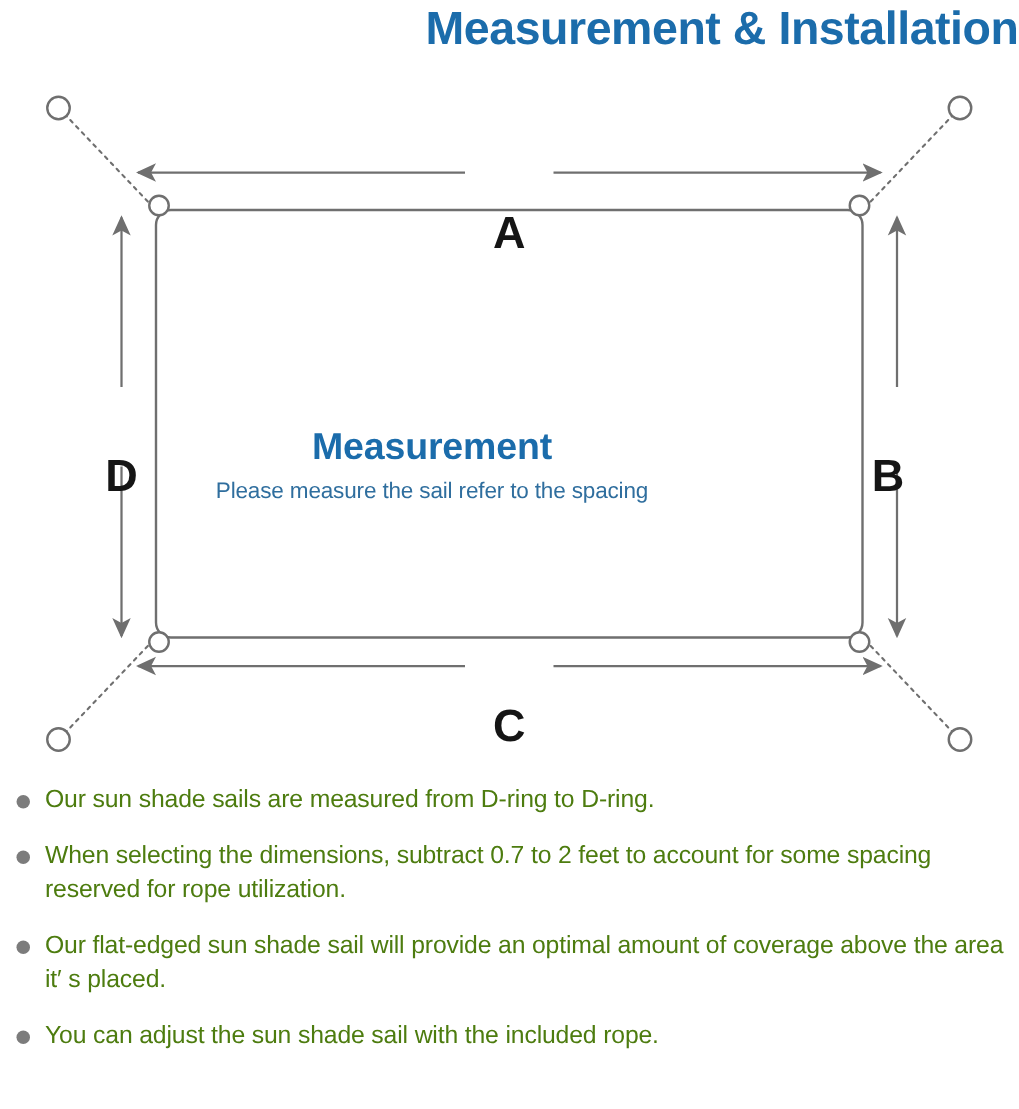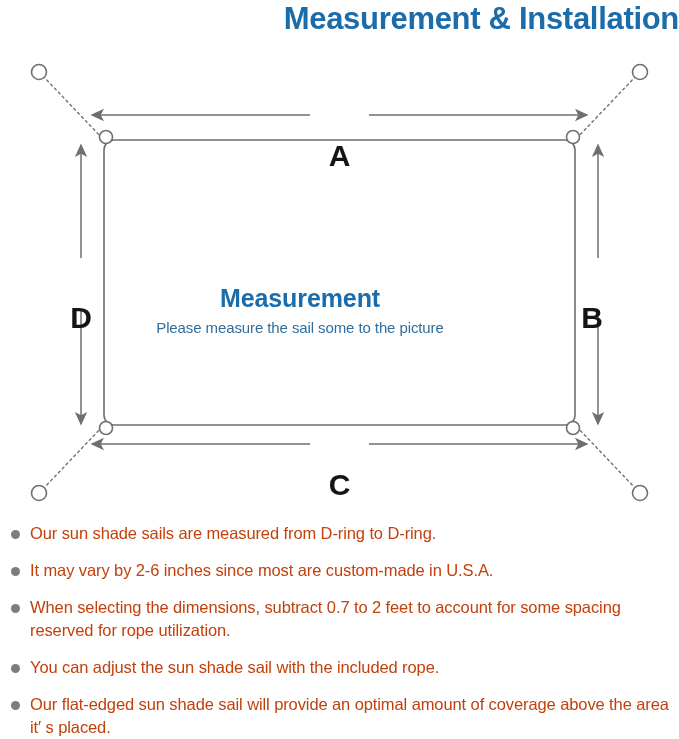--- a/index.html
+++ b/index.html
@@ -61,21 +61,21 @@
     text-align: center;
   }
   .dim-a { left: 0; top: 96px; width: 679px; }
   .dim-c { left: 0; top: 425px; width: 679px; }
   .dim-d { left: 60px; top: 258px; width: 42px; }
   .dim-b { left: 571px; top: 258px; width: 42px; }
 
   
   .center-block {
     position: absolute;
-    left: 12px;
+    left: 0;
     top: 238px;
     width: 576px;
     text-align: center;
   }
   .center-title {
     font-size: 25px;
     font-weight: bold;
     color: #1b6cab;
     line-height: 30px;
     letter-spacing: -0.1px;
@@ -95,21 +95,21 @@
     left: 0;
     top: 522px;
     width: 679px;
   }
   .note-item {
     position: relative;
     padding-left: 30px;
     margin-bottom: 14px;
     font-size: 16.5px;
     line-height: 23px;
-    color: #c2410c;
+    color: #4d7c0f;
     letter-spacing: -0.1px;
   }
   .note-item:last-child { margin-bottom: 0; }
   .note-bullet {
     position: absolute;
     left: 11px;
     top: 8px;
     width: 9px;
     height: 9px;
     border-radius: 50%;
@@ -162,40 +162,36 @@
       <line x1="598" y1="266" x2="598" y2="379" stroke="#6f6f6f" stroke-width="1.5" marker-end="url(#arrowHead)"></line>
     </svg>
 
     <div class="dim-letter dim-a">A</div>
     <div class="dim-letter dim-b">B</div>
     <div class="dim-letter dim-c">C</div>
     <div class="dim-letter dim-d">D</div>
 
     <div class="center-block">
       <div class="center-title">Measurement</div>
-      <div class="center-sub">Please measure the sail some to the picture</div>
+      <div class="center-sub">Please measure the sail refer to the spacing</div>
     </div>
   </div>
 
   <div class="notes">
     <div class="note-item">
       <span class="note-bullet"></span>
       <span class="note-text">Our sun shade sails are measured from D-ring to D-ring.</span>
     </div>
     <div class="note-item">
       <span class="note-bullet"></span>
-      <span class="note-text">It may vary by 2-6 inches since most are custom-made in U.S.A.</span>
-    </div>
-    <div class="note-item">
-      <span class="note-bullet"></span>
       <span class="note-text">When selecting the dimensions, subtract 0.7 to 2 feet to account for some spacing reserved for rope utilization.</span>
     </div>
     <div class="note-item">
       <span class="note-bullet"></span>
-      <span class="note-text">You can adjust the sun shade sail with the included rope.</span>
+      <span class="note-text">Our flat-edged sun shade sail will provide an optimal amount of coverage above the area it′ s placed.</span>
     </div>
     <div class="note-item">
       <span class="note-bullet"></span>
-      <span class="note-text">Our flat-edged sun shade sail will provide an optimal amount of coverage above the area it′ s placed.</span>
+      <span class="note-text">You can adjust the sun shade sail with the included rope.</span>
     </div>
   </div>
 
 </div>
 
 </body></html>

